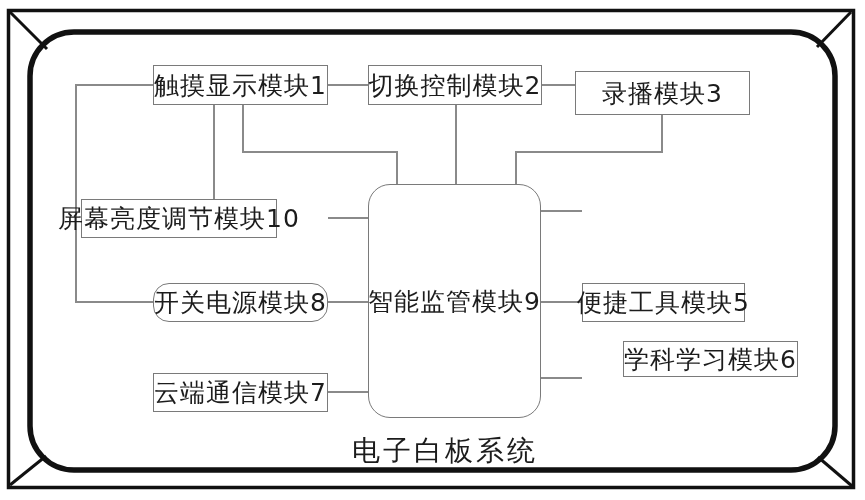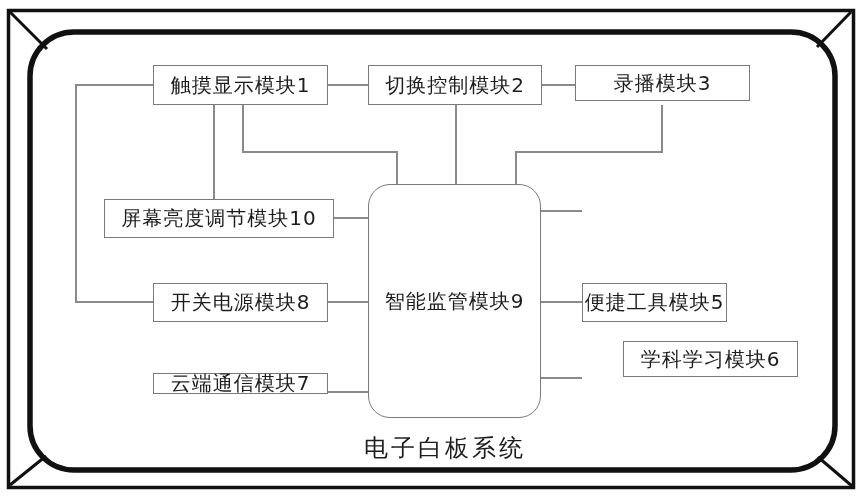--- a/index.html
+++ b/index.html
@@ -21,29 +21,29 @@
   .frame-svg *{stroke:var(--c-frame);fill:none;}
   .wire{position:absolute;background:var(--c-wire);}
   .wire.h{height:2px;}
   .wire.v{width:2px;}
   .block{
     position:absolute;
     background:var(--c-bg);
     border:1.5px solid var(--c-box-border);
     color:var(--c-text);
     display:flex;align-items:center;justify-content:center;
-    font-size:20px;letter-spacing:1px;
+    font-size:25px;letter-spacing:1px;
     box-sizing:border-box;
     white-space:nowrap;
   }
   .caption{
     position:absolute;left:0;right:0;top:432px;
     text-align:center;
     color:var(--c-text);
-    font-size:24px;letter-spacing:3px;
+    font-size:28px;letter-spacing:3px;
     white-space:nowrap;
     padding-left:25px;
   }
 </style>
 </head>
 <body>
 
 <div class="stage">
 
   <svg class="frame-svg" viewBox="0 0 865 500" xmlns="http://www.w3.org/2000/svg">
@@ -74,36 +74,36 @@
   <div class="wire h" style="left:541px;top:210px;width:41px;"></div>
   <div class="wire h" style="left:541px;top:301px;width:41px;"></div>
   <div class="wire h" style="left:541px;top:377px;width:41px;"></div>
 
   <div class="block" style="left:153px;top:65px;width:175px;height:40px;">
     <span>触摸显示模块1</span>
   </div>
   <div class="block" style="left:368px;top:65px;width:174px;height:40px;align-items:center;">
     <span>切换控制模块2</span>
   </div>
-  <div class="block" style="left:575px;top:65px;width:175px;height:36px;">
+  <div class="block" style="left:575px;top:71px;width:175px;height:44px;">
     <span>录播模块3</span>
   </div>
-  <div class="block" style="left:104px;top:199px;width:230px;height:39px;">
+  <div class="block" style="left:81px;top:199px;width:196px;height:39px;">
     <span>屏幕亮度调节模块10</span>
   </div>
-  <div class="block" style="left:153px;top:283px;width:175px;height:39px;">
+  <div class="block" style="left:153px;top:283px;width:175px;height:39px;border-radius:16px;">
     <span>开关电源模块8</span>
   </div>
-  <div class="block" style="left:153px;top:373px;width:175px;height:21px;">
+  <div class="block" style="left:153px;top:373px;width:175px;height:39px;">
     <span>云端通信模块7</span>
   </div>
   <div class="block" style="left:368px;top:184px;width:173px;height:234px;border-radius:22px;">
     <span>智能监管模块9</span>
   </div>
-  <div class="block" style="left:582px;top:283px;width:145px;height:39px;">
+  <div class="block" style="left:582px;top:283px;width:163px;height:39px;">
     <span>便捷工具模块5</span>
   </div>
   <div class="block" style="left:582px;top:341px;width:175px;height:36px;margin-left:41px;">
     <span>学科学习模块6</span>
   </div>
 
   <div class="caption">电子白板系统</div>
 
 </div>
 

